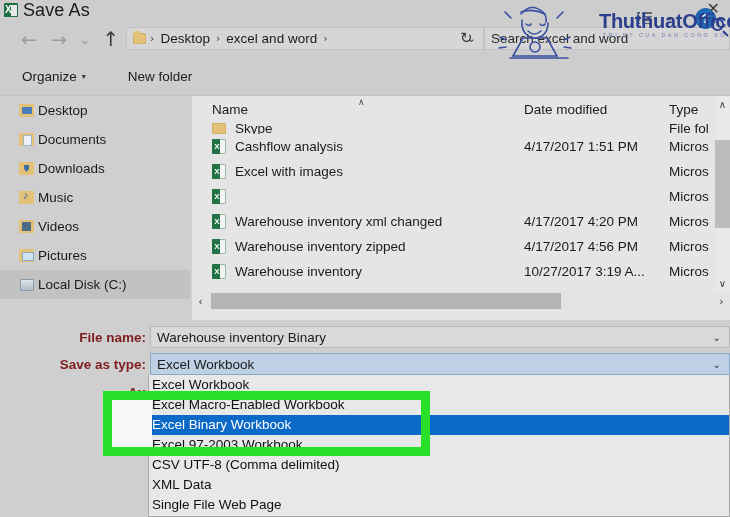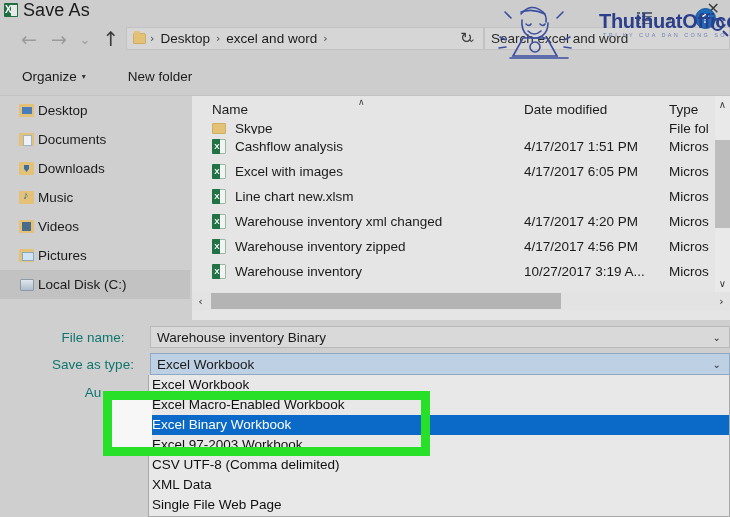--- a/index.html
+++ b/index.html
@@ -264,22 +264,22 @@
     position: absolute; left: 19px; top: 1px; width: 350px; height: 16px;
     background: #b4b4b4;
   }
 
   
   .formarea {
     position: absolute; left: 0; top: 320px; width: 730px; height: 197px;
     background: #cfcfcf;
   }
   .frm-label {
-    position: absolute; font-size: 13.5px; color: #0f766e;
-    text-align: center; white-space: nowrap;
+    position: absolute; font-size: 13.5px; color: #7f1d1d;
+    text-align: right; white-space: nowrap; font-weight: bold;
   }
   .lbl-filename { left: 40px; top: 330px; width: 106px; }
   .lbl-savetype { left: 40px; top: 357px; width: 106px; }
   .lbl-authors  { left: 40px; top: 385px; width: 106px; }
 
   .field-filename {
     position: absolute; left: 150px; top: 326px; width: 580px; height: 22px;
     background: #d9d9d9; border: 1px solid #b9b9b9;
     display: flex; align-items: center; padding-left: 6px;
     font-size: 13.5px; color: #1b1b1b;
@@ -466,26 +466,24 @@
         </div>
         <div class="frow">
           <span class="f-ico"></span>
           <span class="f-name">Cashflow analysis</span>
           <span class="f-date">4/17/2017 1:51 PM</span>
           <span class="f-type">Micros</span>
         </div>
         <div class="frow">
           <span class="f-ico"></span>
           <span class="f-name">Excel with images</span>
-          <span class="f-date">4/17/2017 6:05 PM</span>
           <span class="f-type">Micros</span>
         </div>
         <div class="frow">
           <span class="f-ico"></span>
-          <span class="f-name">Line chart new.xlsm</span>
           <span class="f-type">Micros</span>
         </div>
         <div class="frow">
           <span class="f-ico"></span>
           <span class="f-name">Warehouse inventory xml changed</span>
           <span class="f-date">4/17/2017 4:20 PM</span>
           <span class="f-type">Micros</span>
         </div>
         <div class="frow">
           <span class="f-ico"></span>

